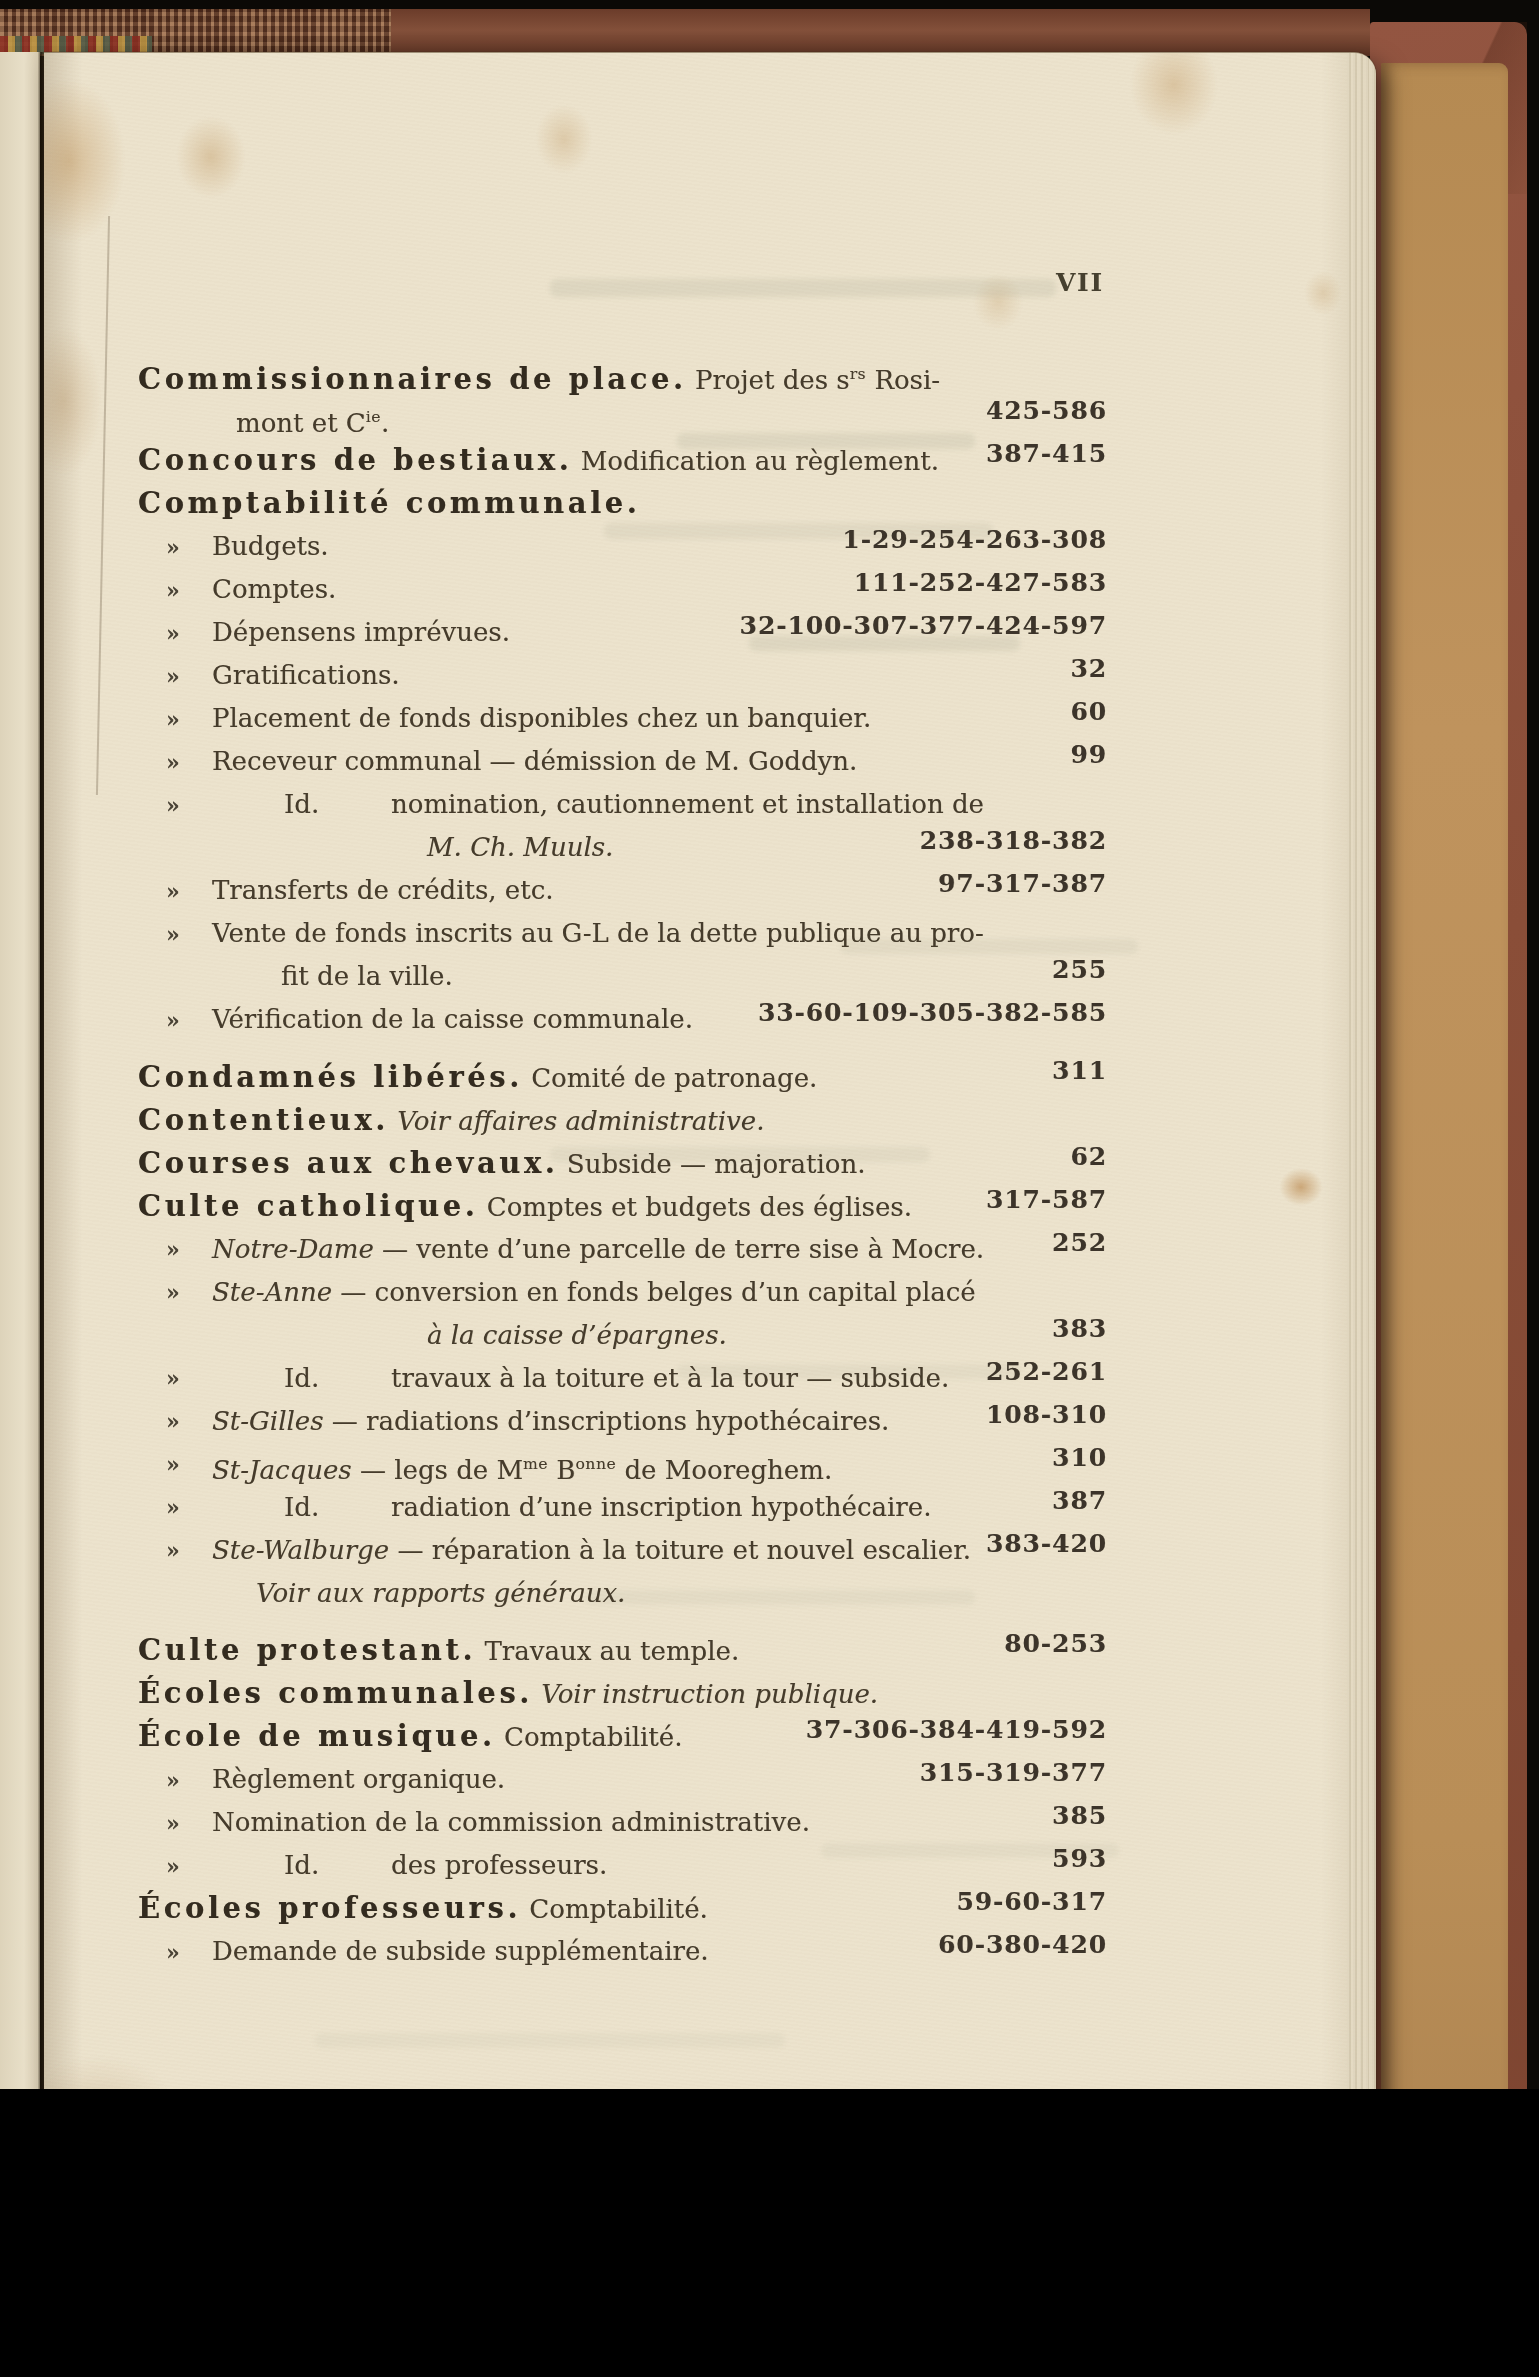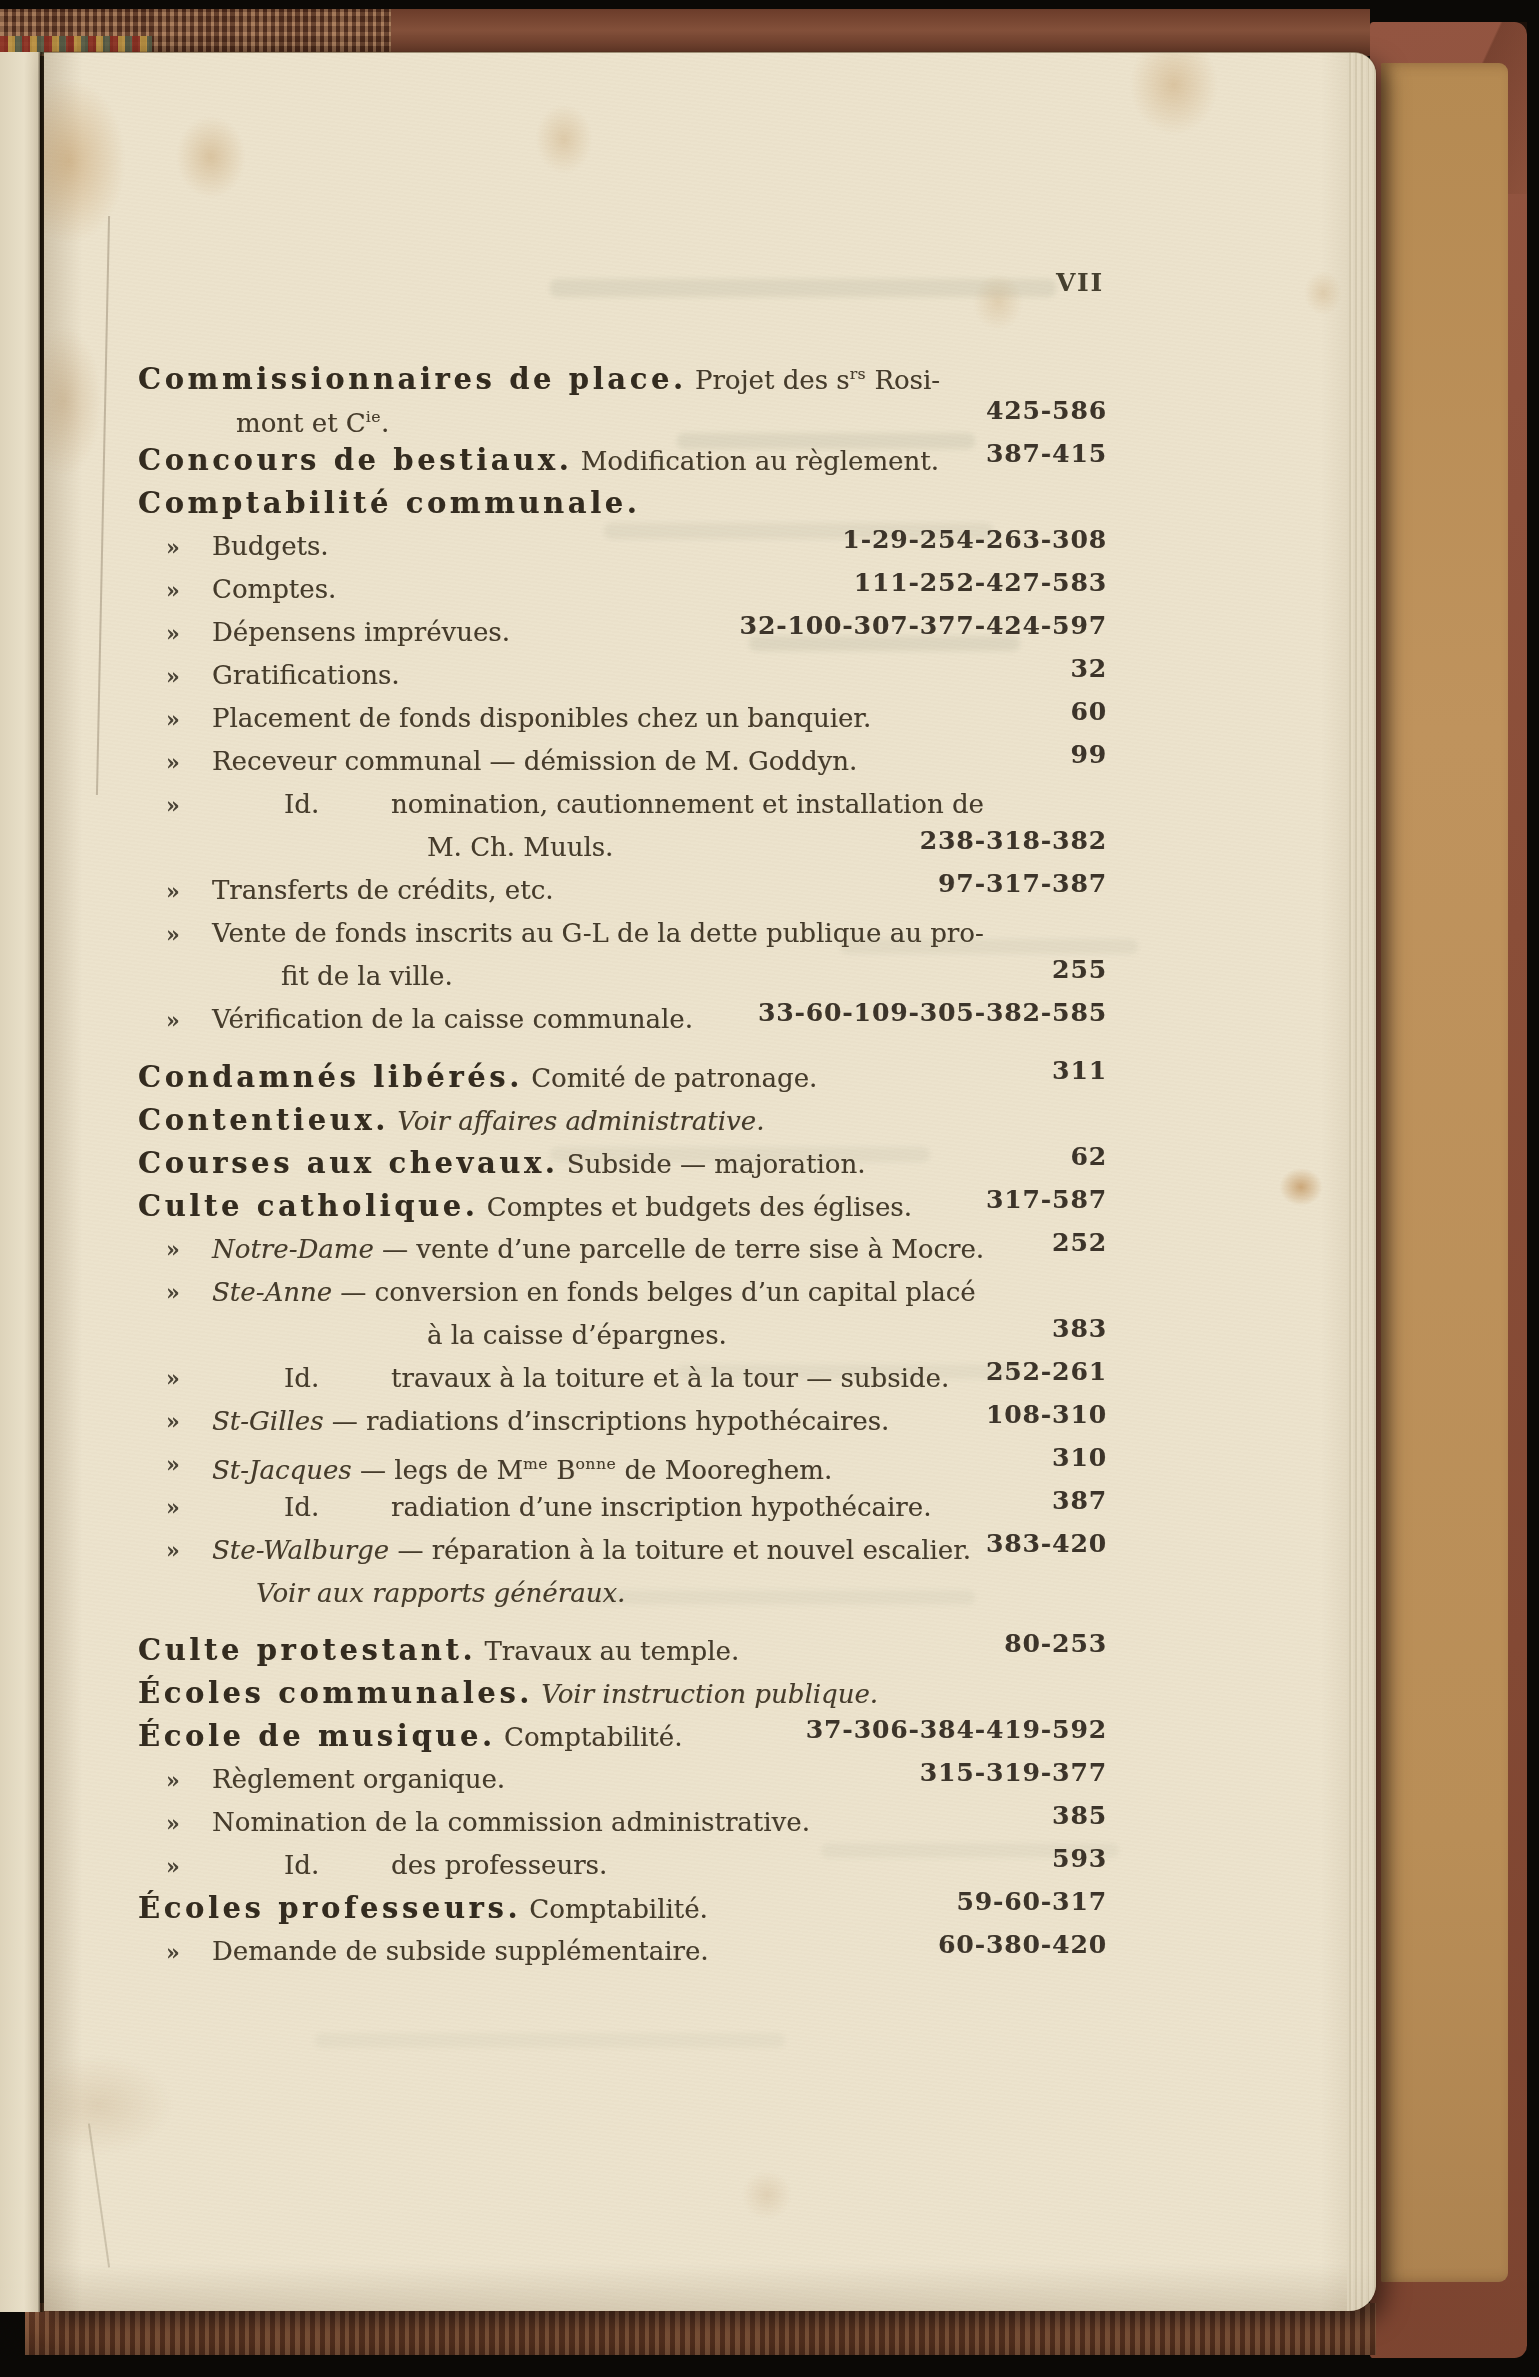--- a/index.html
+++ b/index.html
@@ -1,19 +1,19 @@
 <!DOCTYPE html>
 <html style="--background: #0b0906; --paper: #ece3cd; --ink: #453b2b; --headword_ink: #332b1f; --cover: #8a4e38; --flyleaf: #bc905a; --band: #7b4630;font-size:14.5px"><head>
 <meta charset="utf-8">
 <style>
   html,body { margin:0; padding:0; }
   body { background:#000; }
 
   .scene {
-    position:relative; width:1539px; height:2377px;
+    position:relative; width:1539px; height:2089px;
     background: var(--background, #0b0906);
     overflow:hidden;
     font-family:"DejaVu Serif","Liberation Serif",serif;
   }
 
   
   .headband {
     position:absolute; left:0; top:9px; width:1370px; height:47px;
     background:linear-gradient(180deg,#6b3c2a,#83503a 45%,#5e3424);
   }
@@ -122,21 +122,21 @@
     position:relative; height:43px; line-height:43px;
     font-size:26px; white-space:nowrap;
     text-shadow:0.3px 0.4px 0 rgba(69,59,43,.35);
   }
   .row.gap { margin-top:14.5px; }
   .row .txt { display:inline-block; }
   .row.head  .txt { padding-left:0; }
   .row.sub   .txt, .row.id .txt { padding-left:74px; }
   .row.cont      .txt { padding-left:98px; }
   .row.cont-deep .txt { padding-left:143px; }
-  .row.cont2     .txt { padding-left:289px; }
+  .row.cont2     .txt { padding-left:289px;font-style:italic; }
   .row.note      .txt { padding-left:118px; font-style:italic; }
   .guillemet {
     position:absolute; left:28px; top:0.9px;
     font-size:22px; font-weight:bold; color:#4a4336;
   }
   .seg-b {
     font-weight:bold; font-size:29px; letter-spacing:3.6px;
     color:var(--headword_ink,#332b1f);
   }
   .seg-i { font-style:italic; }

